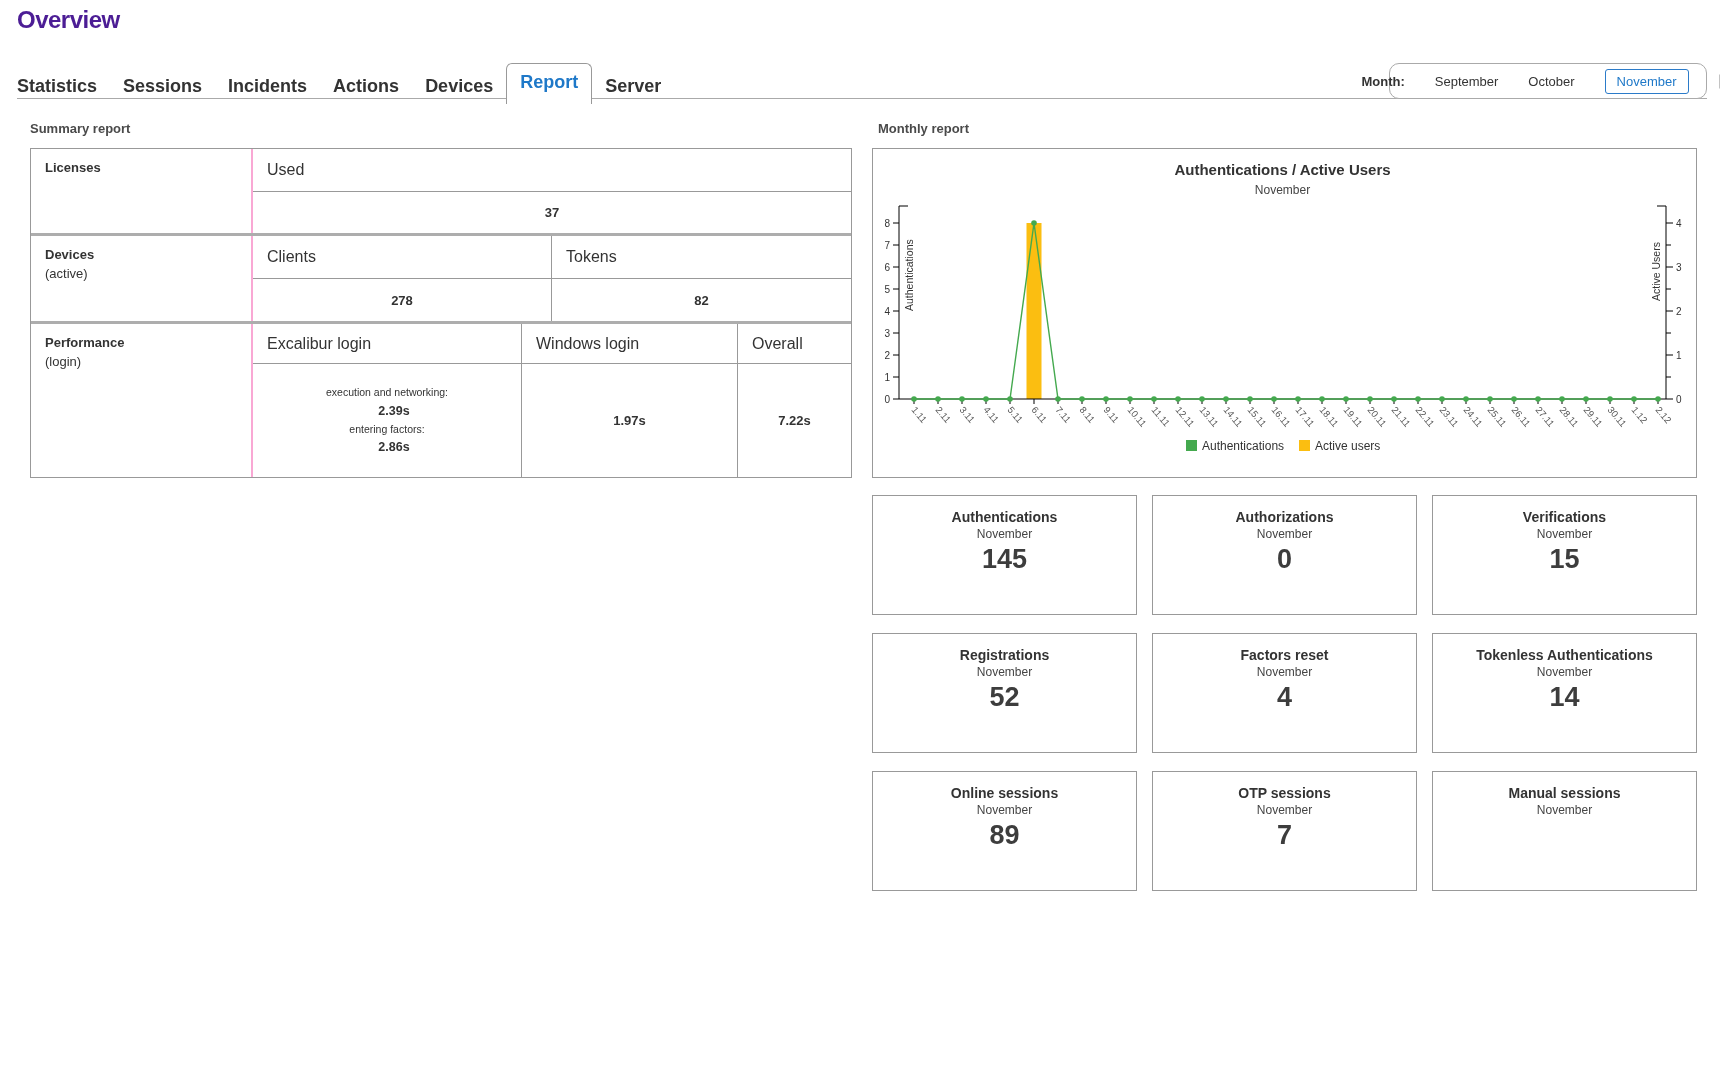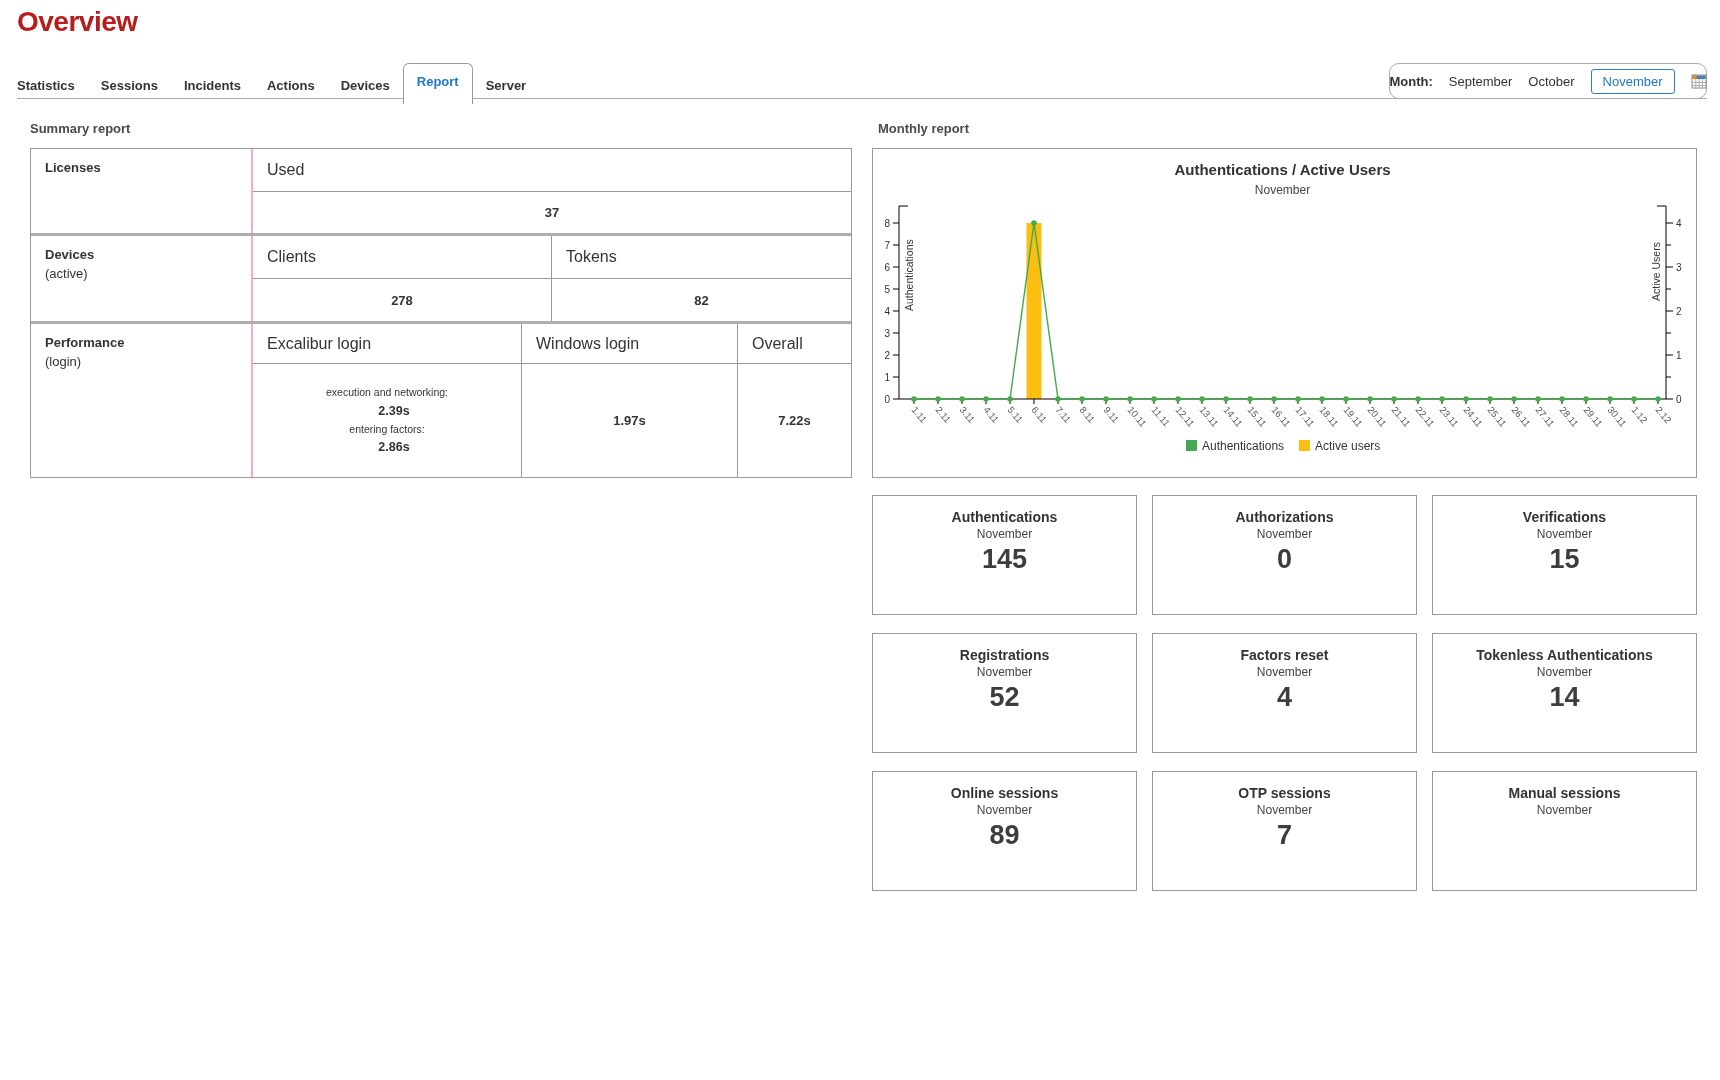--- a/index.html
+++ b/index.html
@@ -1,31 +1,31 @@
 <!DOCTYPE html>
 <html><head>
 <meta charset="utf-8">
 <style>
   html,body{margin:0;padding:0;background:#fff;}
   body{width:1720px;height:1080px;position:relative;overflow:hidden;
        font-family:"Liberation Sans",sans-serif;color:#333;}
   .abs{position:absolute;}
 
   
-  .page-title{left:17px;top:6px;font-size:28px;font-weight:bold;color:#b91c1c;letter-spacing:-0.5px;}
+  .page-title{left:17px;top:6px;font-size:24px;font-weight:bold;color:#4c1d95;letter-spacing:-0.5px;}
 
   .tabbar-line{left:17px;top:98px;width:1690px;height:1px;background:#aaa;z-index:1;}
   .tabs{left:4px;top:63px;display:flex;align-items:flex-end;z-index:2;}
-  .tab{height:36px;line-height:36px;padding:0 13px;font-size:13px;font-weight:600;color:#333;cursor:pointer;}
+  .tab{height:36px;line-height:36px;padding:0 13px;font-size:18px;font-weight:600;color:#333;cursor:pointer;}
   .tab.active{height:40px;line-height:36px;background:#fff;border:1px solid #999;border-bottom:none;
               border-radius:6px 6px 0 0;color:#1e78c8;}
 
   .month-box{left:1389px;top:63px;width:318px;height:36px;border:1px solid #aaa;border-radius:10px;
              background:#fff;z-index:2;display:flex;align-items:center;justify-content:center;
-             gap:16px;font-size:13px;box-sizing:border-box;padding:0 8px;}
+             gap:30px;font-size:13px;box-sizing:border-box;padding:0 8px;}
   .month-label{font-weight:bold;color:#333;}
   .month-opt{color:#333;cursor:pointer;}
   .month-opt.selected{color:#1e78c8;border:1px solid #2b7bc9;border-radius:3px;padding:4px 11px;}
   .cal{display:flex;align-items:center;cursor:pointer;}
 
   
   .section-heading{font-size:13px;font-weight:bold;color:#4a4a4a;}
 
   
   .summary-table{left:30px;top:148px;width:822px;border:1px solid #999;background:#fff;box-sizing:border-box;}

